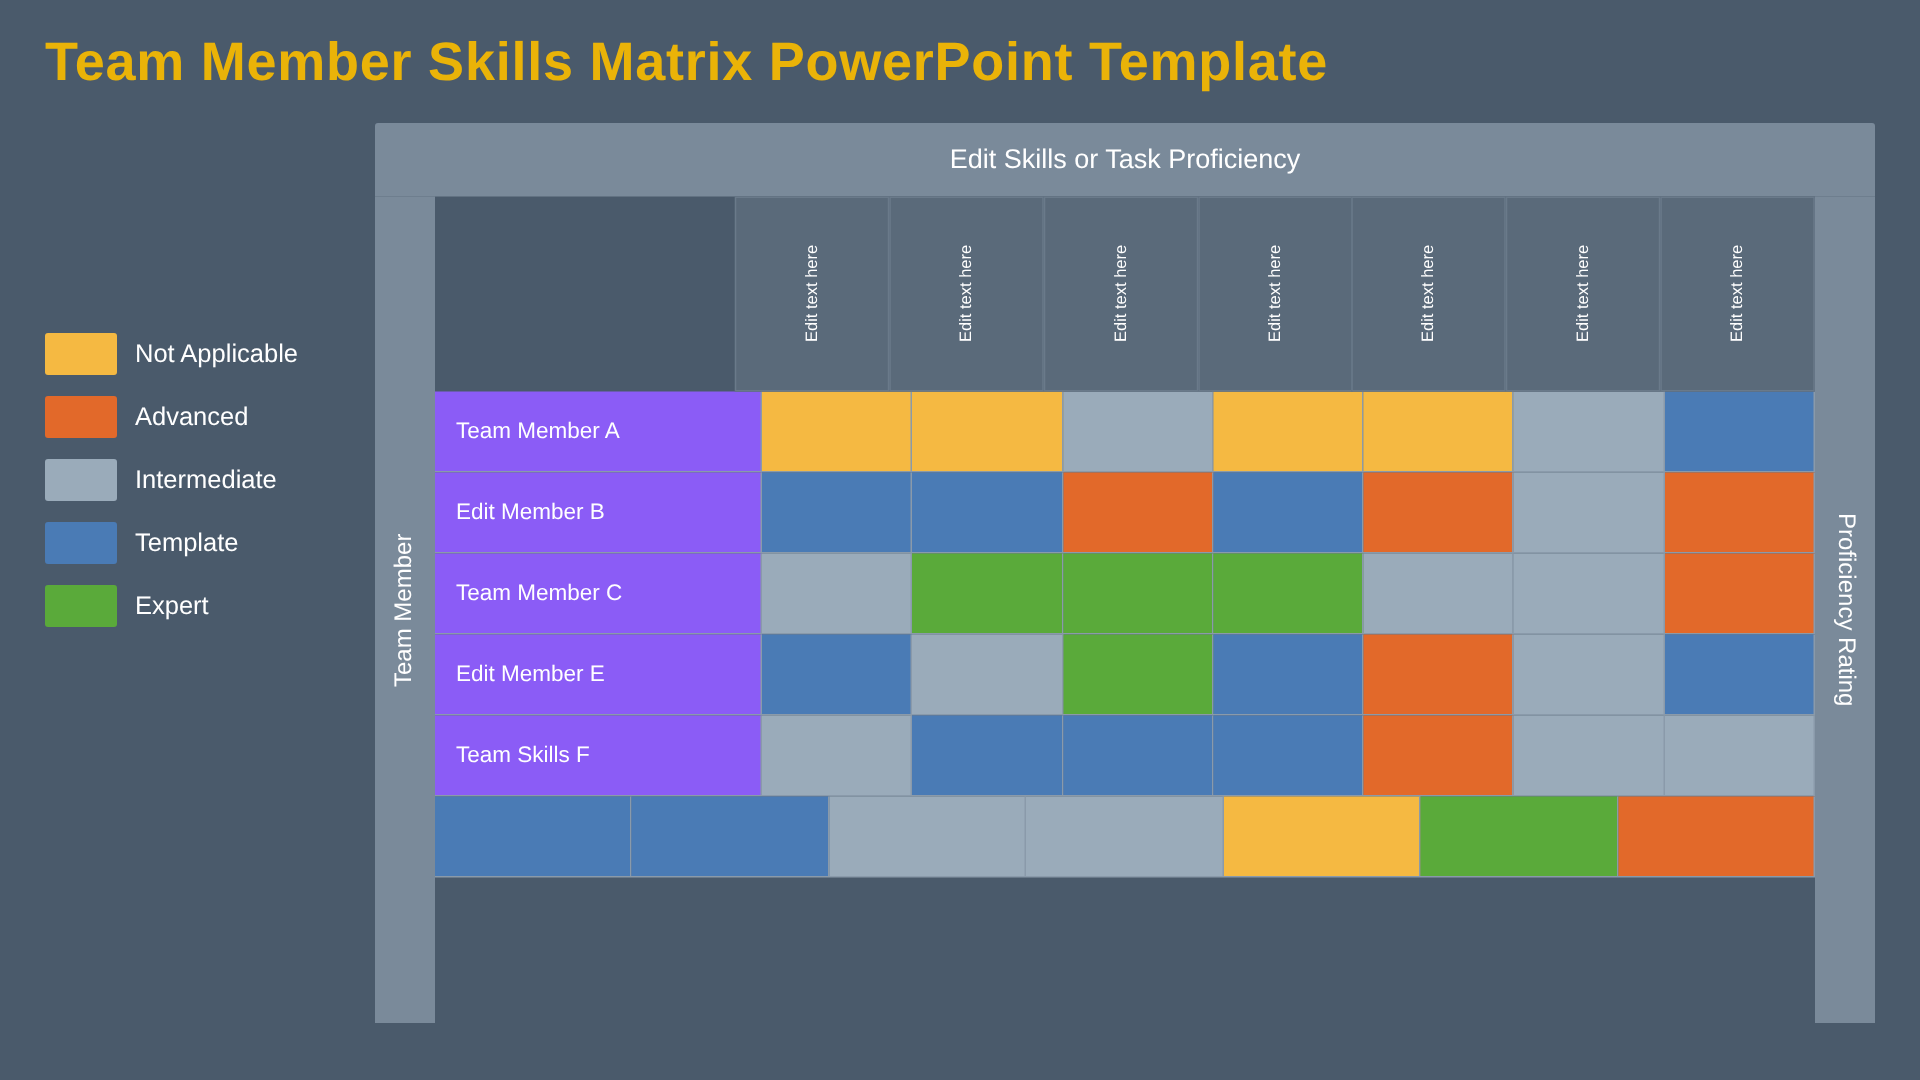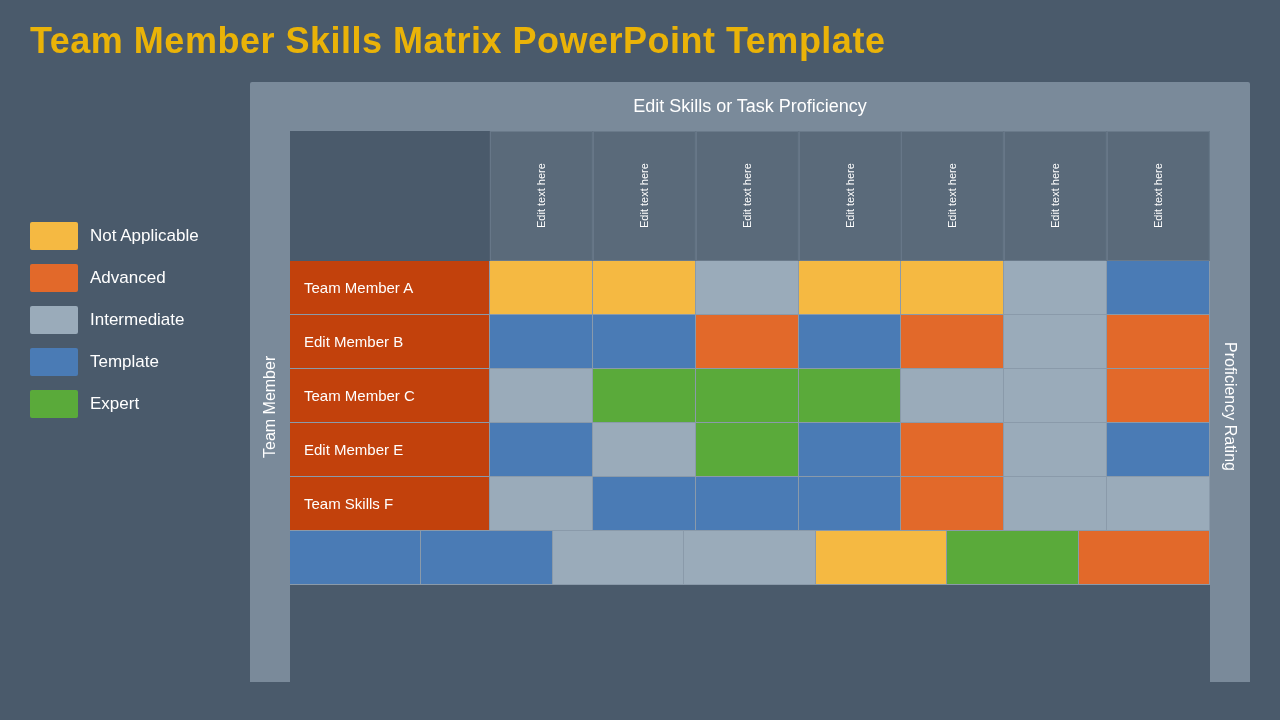--- a/index.html
+++ b/index.html
@@ -120,23 +120,23 @@
       justify-content: center;
     }
     .data-rows {
       flex: 1;
     }
     .data-row {
       display: flex;
       border-bottom: 1px solid #8a9aaa;
     }
     .member-cell {
-      width: 200px;
-      flex-shrink: 0;
-      background-color: #c2410c;
+      width: 218px;
+      flex-shrink: 0;
+      background-color: #8b5cf6;
       color: white;
       padding: 0 14px;
       font-size: 15px;
       display: flex;
       align-items: center;
       border-right: 1px solid #8a9aaa;
       height: 53px;
     }
     .skill-cell {
       flex: 1;

